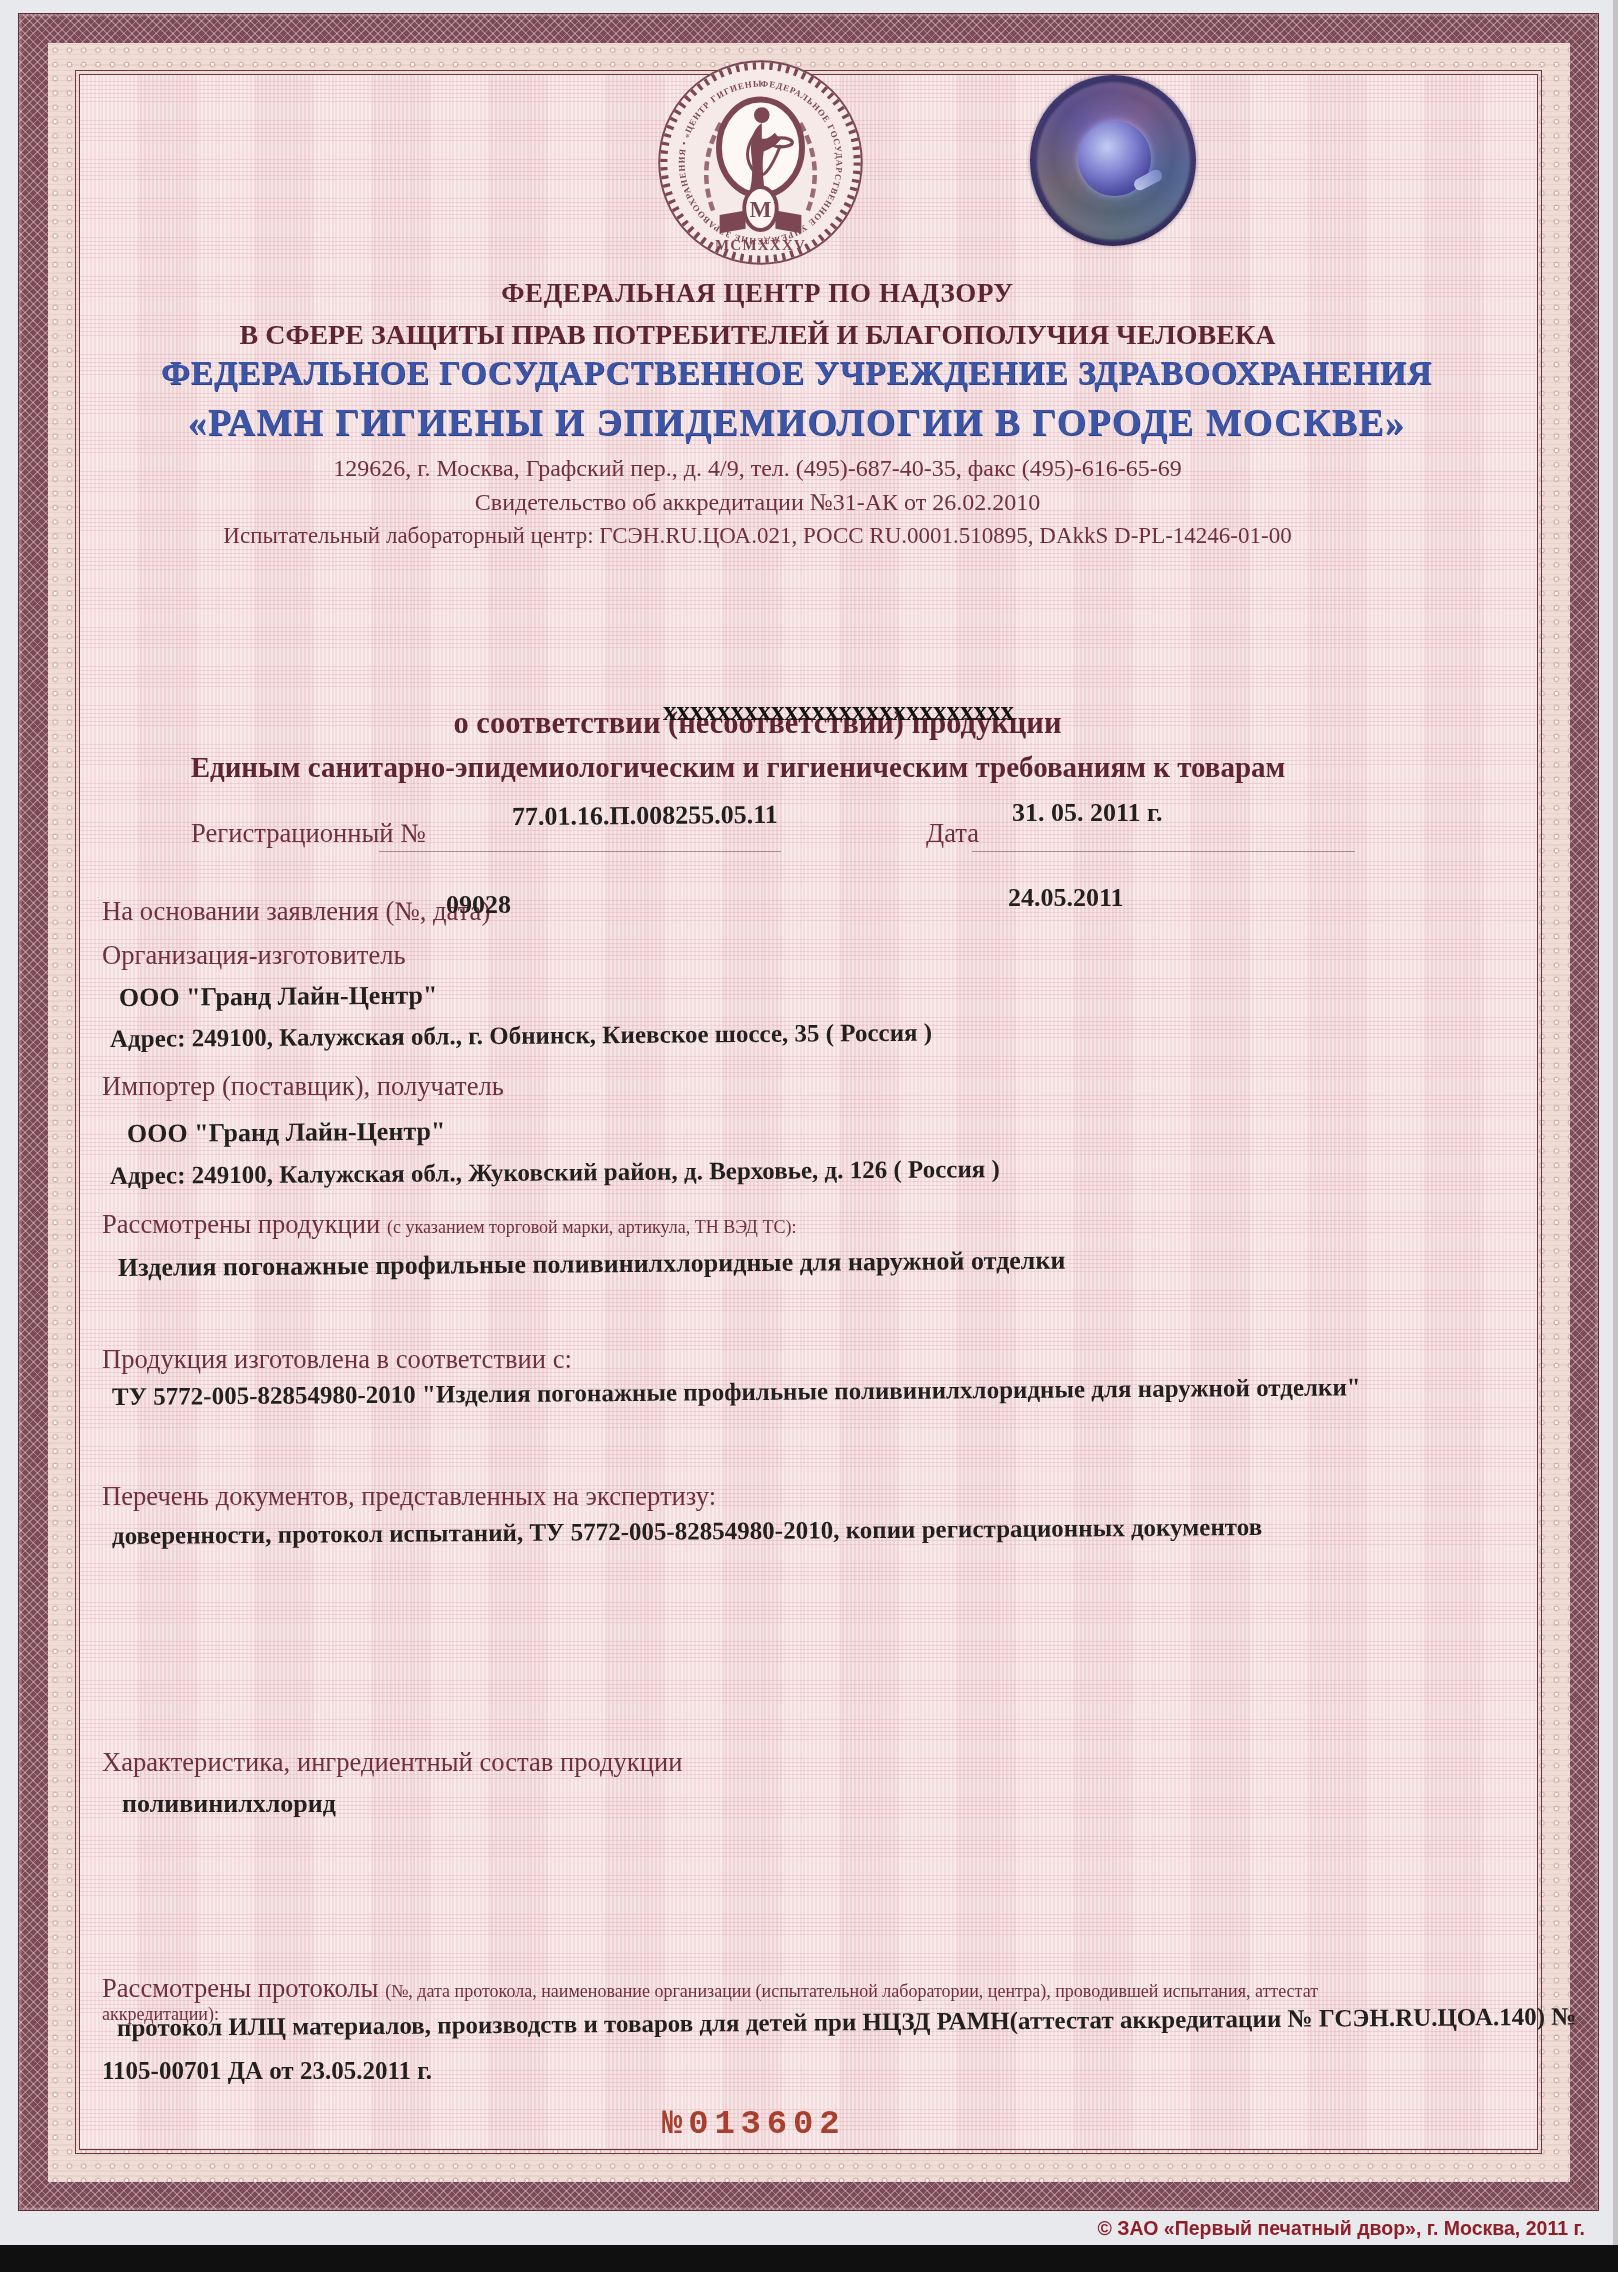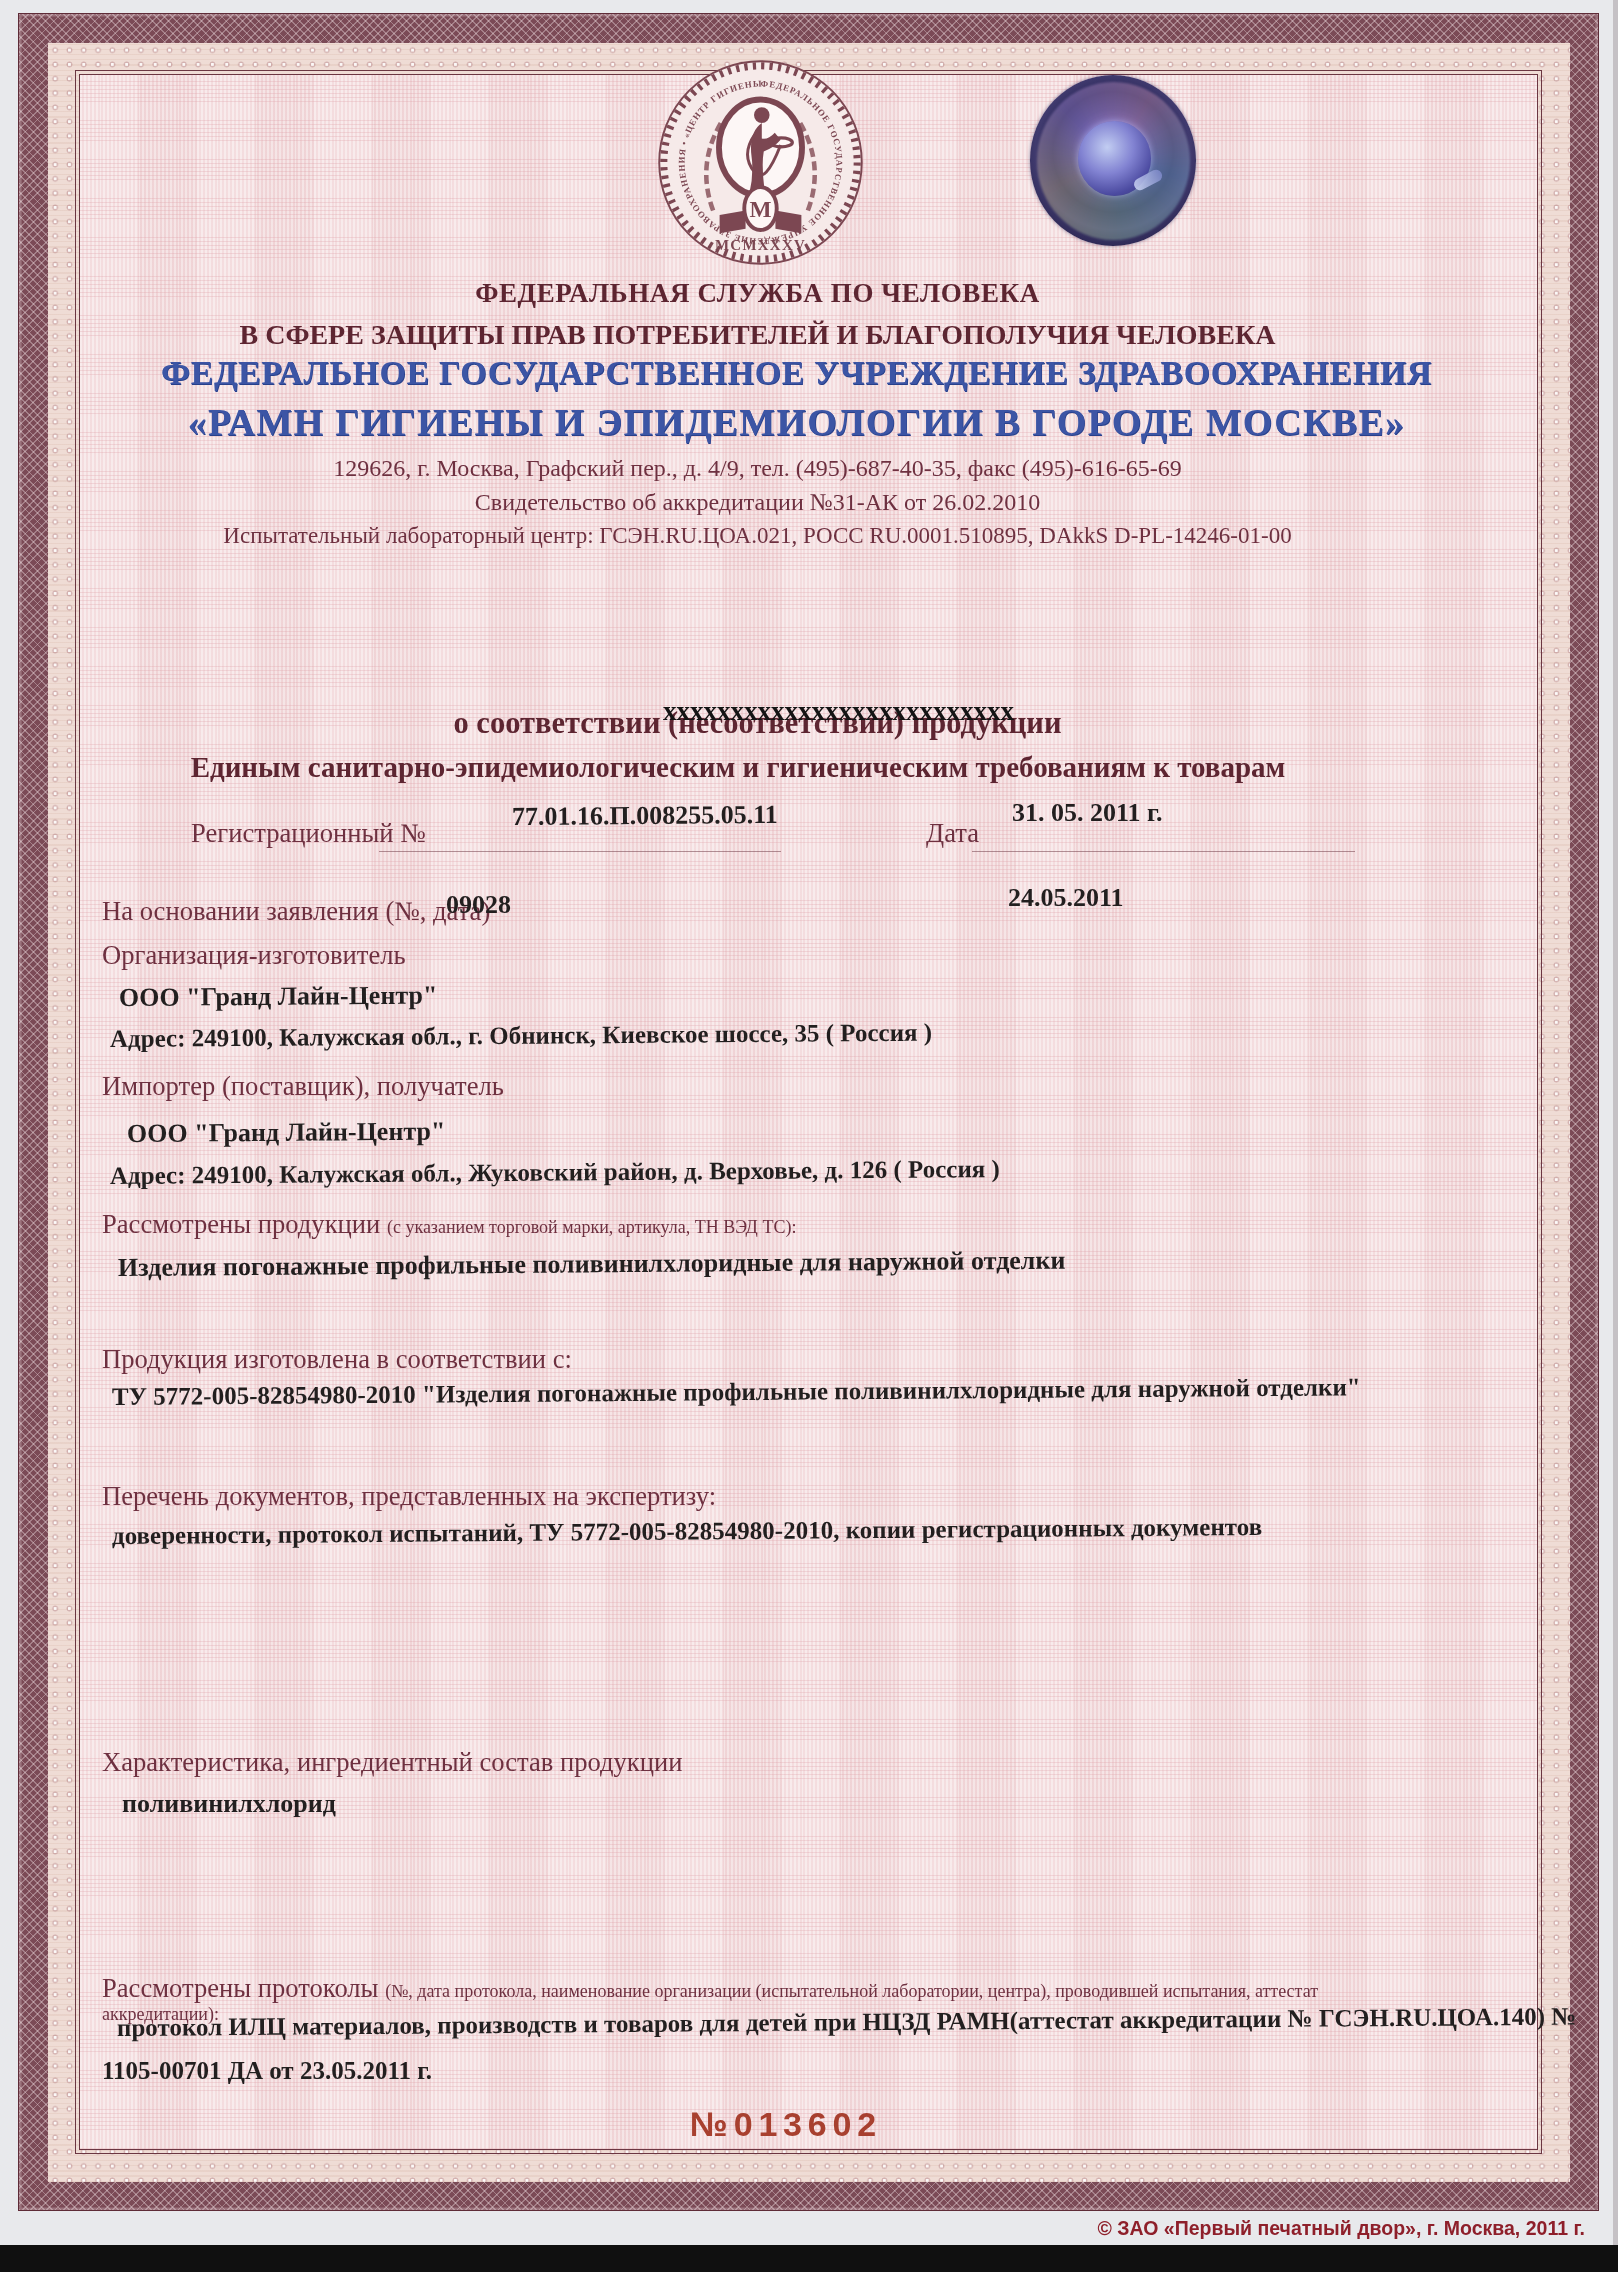--- a/index.html
+++ b/index.html
@@ -70,22 +70,22 @@
   .label-note{font-size:18px;}
   .value{font-size:26px;}
   .value-sm{font-size:25px;font-weight:bold;color:#221f1f;}
   .underline{height:0;border-bottom:1.3px solid rgba(116,68,78,0.55);}
   .struck{position:relative;display:inline-block;}
   .x-overlay{
     position:absolute;left:-5.2px;top:-10.4px;color:#141414;
     font-size:27px;font-weight:bold;letter-spacing:0;white-space:nowrap;
   }
   .serial{
-    font-family:Liberation Sans, sans-serif;
-    font-size:34px;font-weight:bold;color:#a8402f;letter-spacing:5.8px;padding-left:28px;
+    font-family:Liberation Mono, monospace;
+    font-size:34px;font-weight:bold;color:#a8402f;letter-spacing:5.8px;
   }
   
   .hologram{
     left:1030px;top:75px;width:166px;height:171px;border-radius:50%;
     background:radial-gradient(circle at 50% 45%, #8f86c8 0%, #6a5fae 18%, #3d3a78 34%, #2c2a5c 48%, #403a6e 62%, #2a2550 78%, #1d1a3e 100%);
     box-shadow:0 0 3.9px rgba(40,30,80,0.5);
     overflow:hidden;
   }
   .holo-ring{
     position:absolute;inset:6.5px;border-radius:50%;
@@ -138,21 +138,21 @@
     <text x="161" y="245" text-anchor="middle" font-size="36" font-weight="bold" fill="#7c4752">М</text>
     <text x="161" y="296" text-anchor="middle" font-size="23" font-weight="bold" letter-spacing="2" fill="#7c4752">MCMXXXV</text>
   </svg>
 
   <div class="abs hologram">
     <div class="holo-ring"></div>
     <div class="holo-globe"></div>
     <div class="holo-sat"></div>
   </div>
 
-  <div class="abs center maroon-dark hdr1" style="top:278px;">ФЕДЕРАЛЬНАЯ СЛУЖБА ПО ЧЕЛОВЕКА</div>
+  <div class="abs center maroon-dark hdr1" style="top:278px;">ФЕДЕРАЛЬНАЯ ЦЕНТР ПО НАДЗОРУ</div>
   <div class="abs center maroon-dark hdr2" style="top:319px;">В СФЕРЕ ЗАЩИТЫ ПРАВ ПОТРЕБИТЕЛЕЙ И БЛАГОПОЛУЧИЯ  ЧЕЛОВЕКА</div>
   <div class="abs center-wide blue org1" style="top:354px;">ФЕДЕРАЛЬНОЕ ГОСУДАРСТВЕННОЕ УЧРЕЖДЕНИЕ ЗДРАВООХРАНЕНИЯ</div>
   <div class="abs center-wide blue org2" style="top:400px;">«РАМН ГИГИЕНЫ И ЭПИДЕМИОЛОГИИ В ГОРОДЕ МОСКВЕ»</div>
   <div class="abs center maroon contact" style="top:455px;">129626, г. Москва, Графский пер., д. 4/9,  тел. (495)-687-40-35, факс (495)-616-65-69</div>
   <div class="abs center maroon contact" style="top:489px;">Свидетельство об аккредитации №31-АК от 26.02.2010</div>
   <div class="abs center maroon" style="top:523px;font-size:23px;">Испытательный лабораторный центр:  ГСЭН.RU.ЦОА.021,  РОСС RU.0001.510895,  DAkkS  D-PL-14246-01-00</div>
 
   <div class="abs center maroon-dark subtitle" style="top:706px;">
     <span>о соответствии </span><span class="struck"><span>(несоответствии)</span><span class="x-overlay">хххххххххххххххххххххххххх</span></span><span> продукции</span>
   </div>

